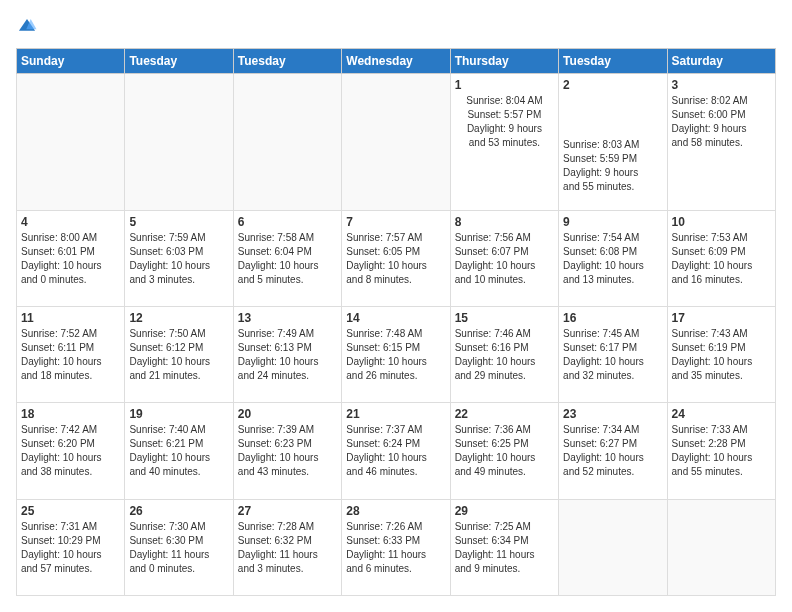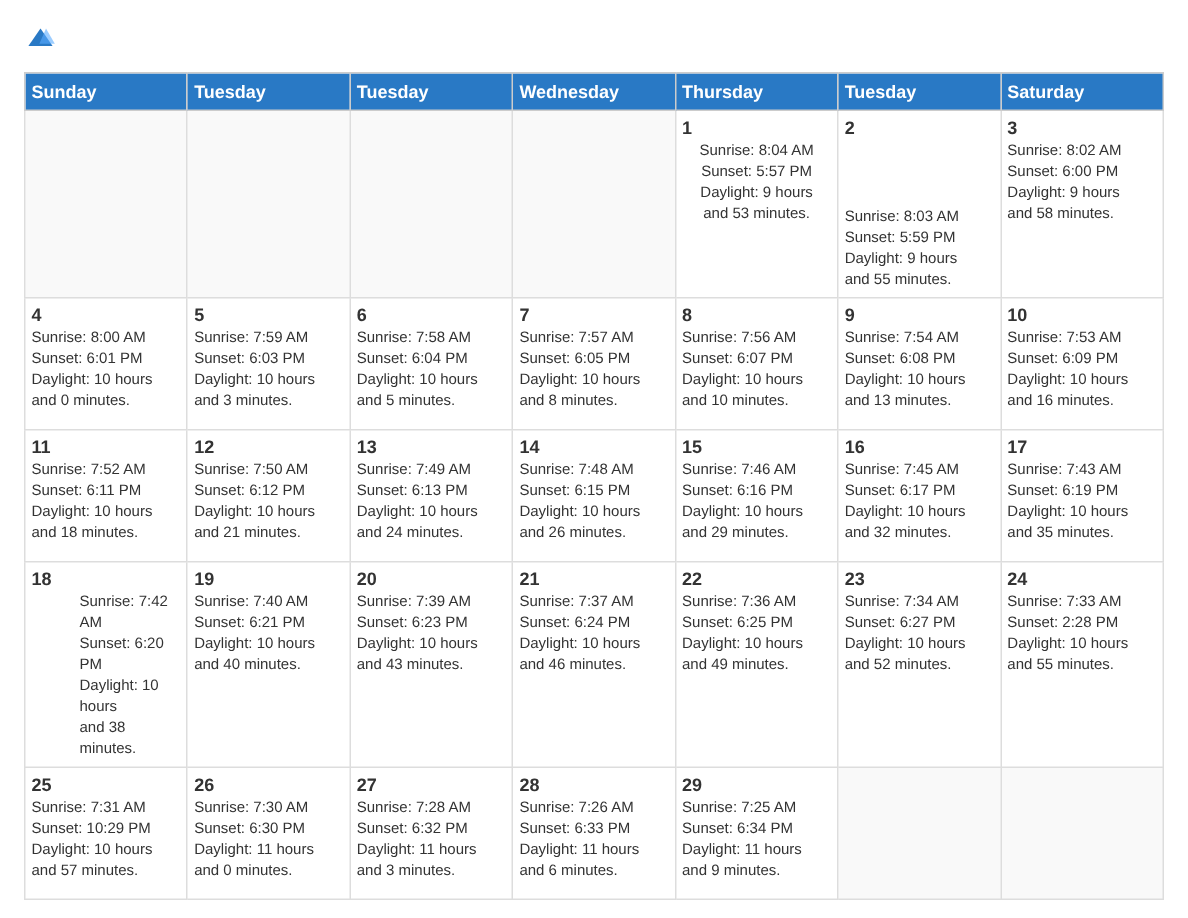--- a/index.html
+++ b/index.html
@@ -258,21 +258,21 @@
             <div class="day-number">17</div>
             <div class="day-info" style="white-space: pre-line;">Sunrise: 7:43 AM
 Sunset: 6:19 PM
 Daylight: 10 hours
 and 35 minutes.</div>
           </td>
         </tr>
         <tr>
           <td>
             <div class="day-number">18</div>
-            <div class="day-info" style="white-space: pre-line; margin-left: 32px;">Sunrise: 7:42 AM
+            <div class="day-info" style="white-space: pre-line;">Sunrise: 7:42 AM
 Sunset: 6:20 PM
 Daylight: 10 hours
 and 38 minutes.</div>
           </td>
           <td>
             <div class="day-number">19</div>
             <div class="day-info" style="white-space: pre-line;">Sunrise: 7:40 AM
 Sunset: 6:21 PM
 Daylight: 10 hours
 and 40 minutes.</div>

